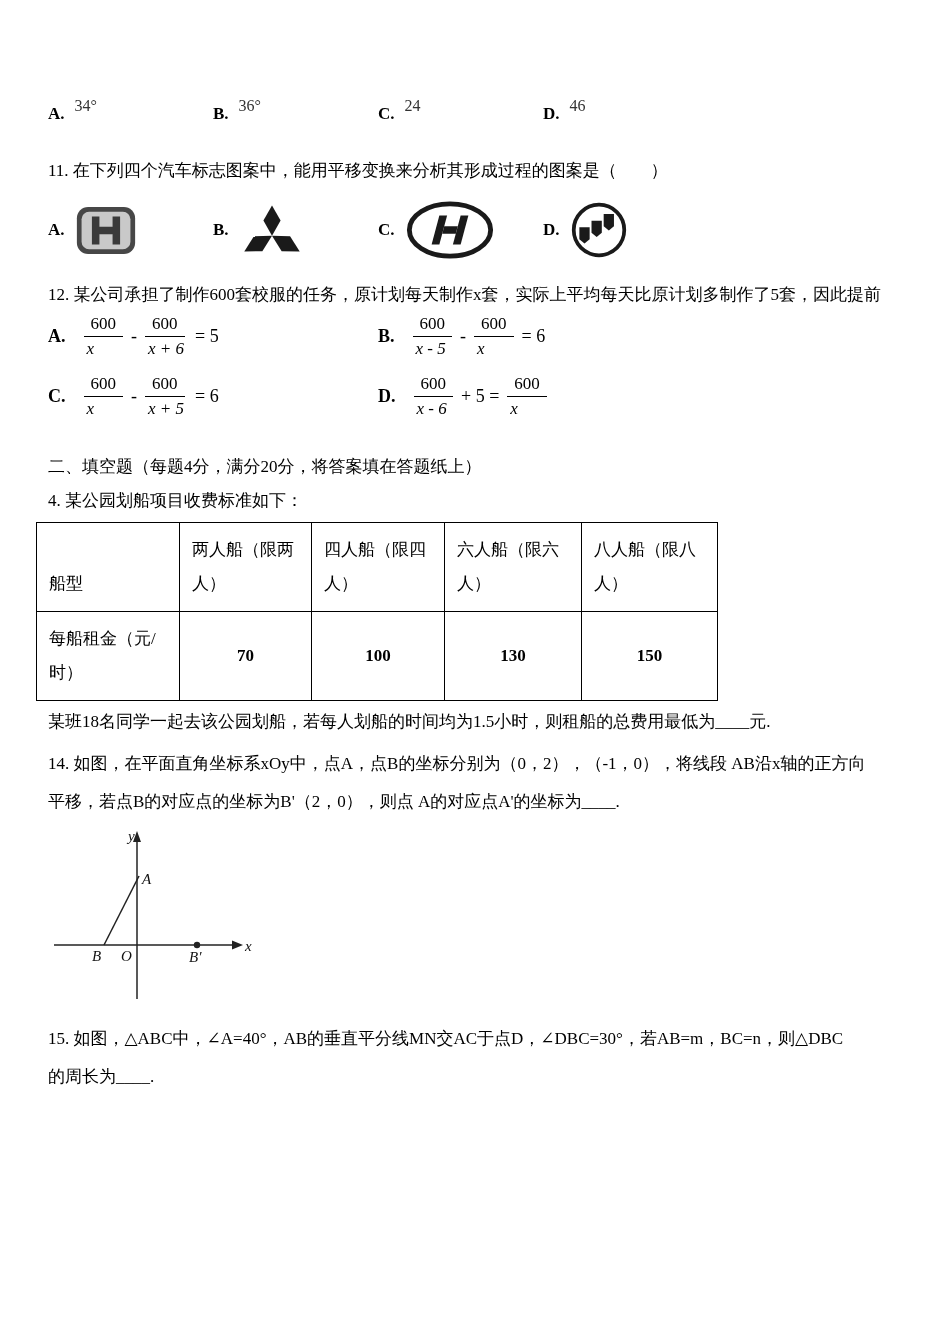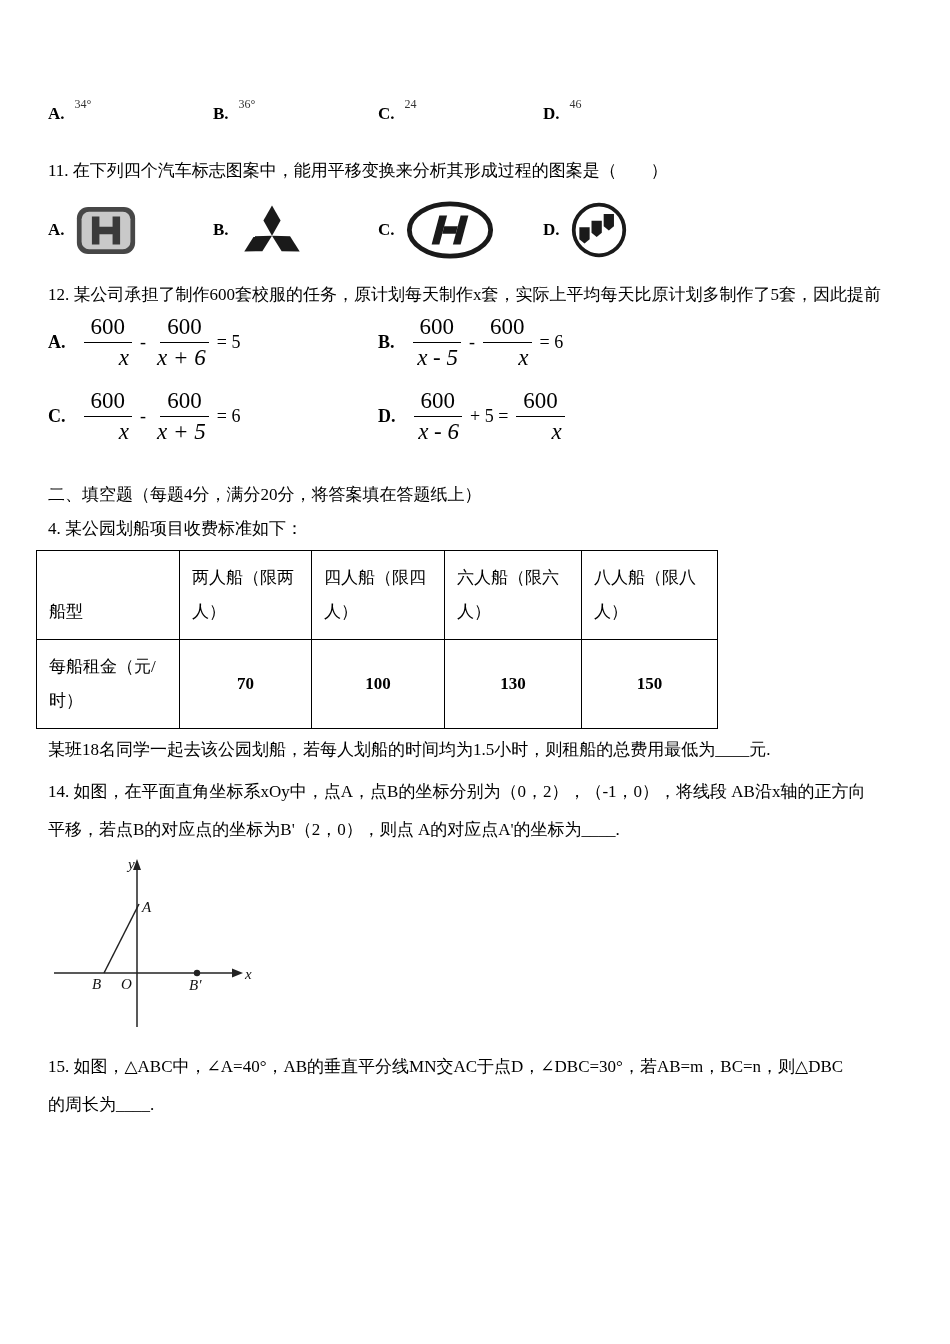--- a/index.html
+++ b/index.html
@@ -9,31 +9,31 @@
     background:#fff;color:#000;
     font-family:"Liberation Serif","DejaVu Serif",serif;
     font-size:17px;overflow:hidden;position:relative;
   }
   p{margin:0;}
   .para{line-height:38px;}
   .opt-label{font-weight:bold;margin-right:10px;}
   
   .q10-row{display:flex;margin-bottom:28px;}
   .q10-cell{width:165px;display:flex;align-items:flex-start;}
-  .q10-val{position:relative;top:-7px;font-size:12px;color:#333;}
+  .q10-val{position:relative;top:-7px;font-size:16px;color:#333;}
   
   .q11-text{line-height:38px;margin-bottom:8px;}
   .logo-row{display:flex;align-items:center;height:64px;margin-bottom:14px;}
   .logo-cell{width:165px;display:flex;align-items:center;}
   .logo-cell svg{display:block;}
   
   .eq-grid{display:flex;align-items:center;margin-bottom:16px;}
   .eq-left{width:330px;}
   .eq{display:flex;align-items:center;gap:8px;font-size:18px;}
-  .frac{display:inline-flex;flex-direction:column;align-items:flex-end;line-height:1.15;font-size:23px;}
+  .frac{display:inline-flex;flex-direction:column;align-items:flex-start;line-height:1.15;font-size:17px;}
   .frac .num{padding:0 7px 2px;border-bottom:1.5px solid #000;}
   .frac .den{padding:2px 3px 0;font-style:italic;}
   .op,.tail,.mid{font-size:18px;}
   .eq-block{margin-bottom:10px;}
   .eq-section{margin-bottom:32px;}
   
   .tight{line-height:34px;}
   .fee-table{border-collapse:collapse;margin:4px 0 2px -12px;table-layout:fixed;}
   .fee-table td{border:1px solid #000;padding:10px 12px;line-height:34px;height:82px;box-sizing:border-box;vertical-align:top;}
   .fee-table .va-bottom{vertical-align:bottom;}

